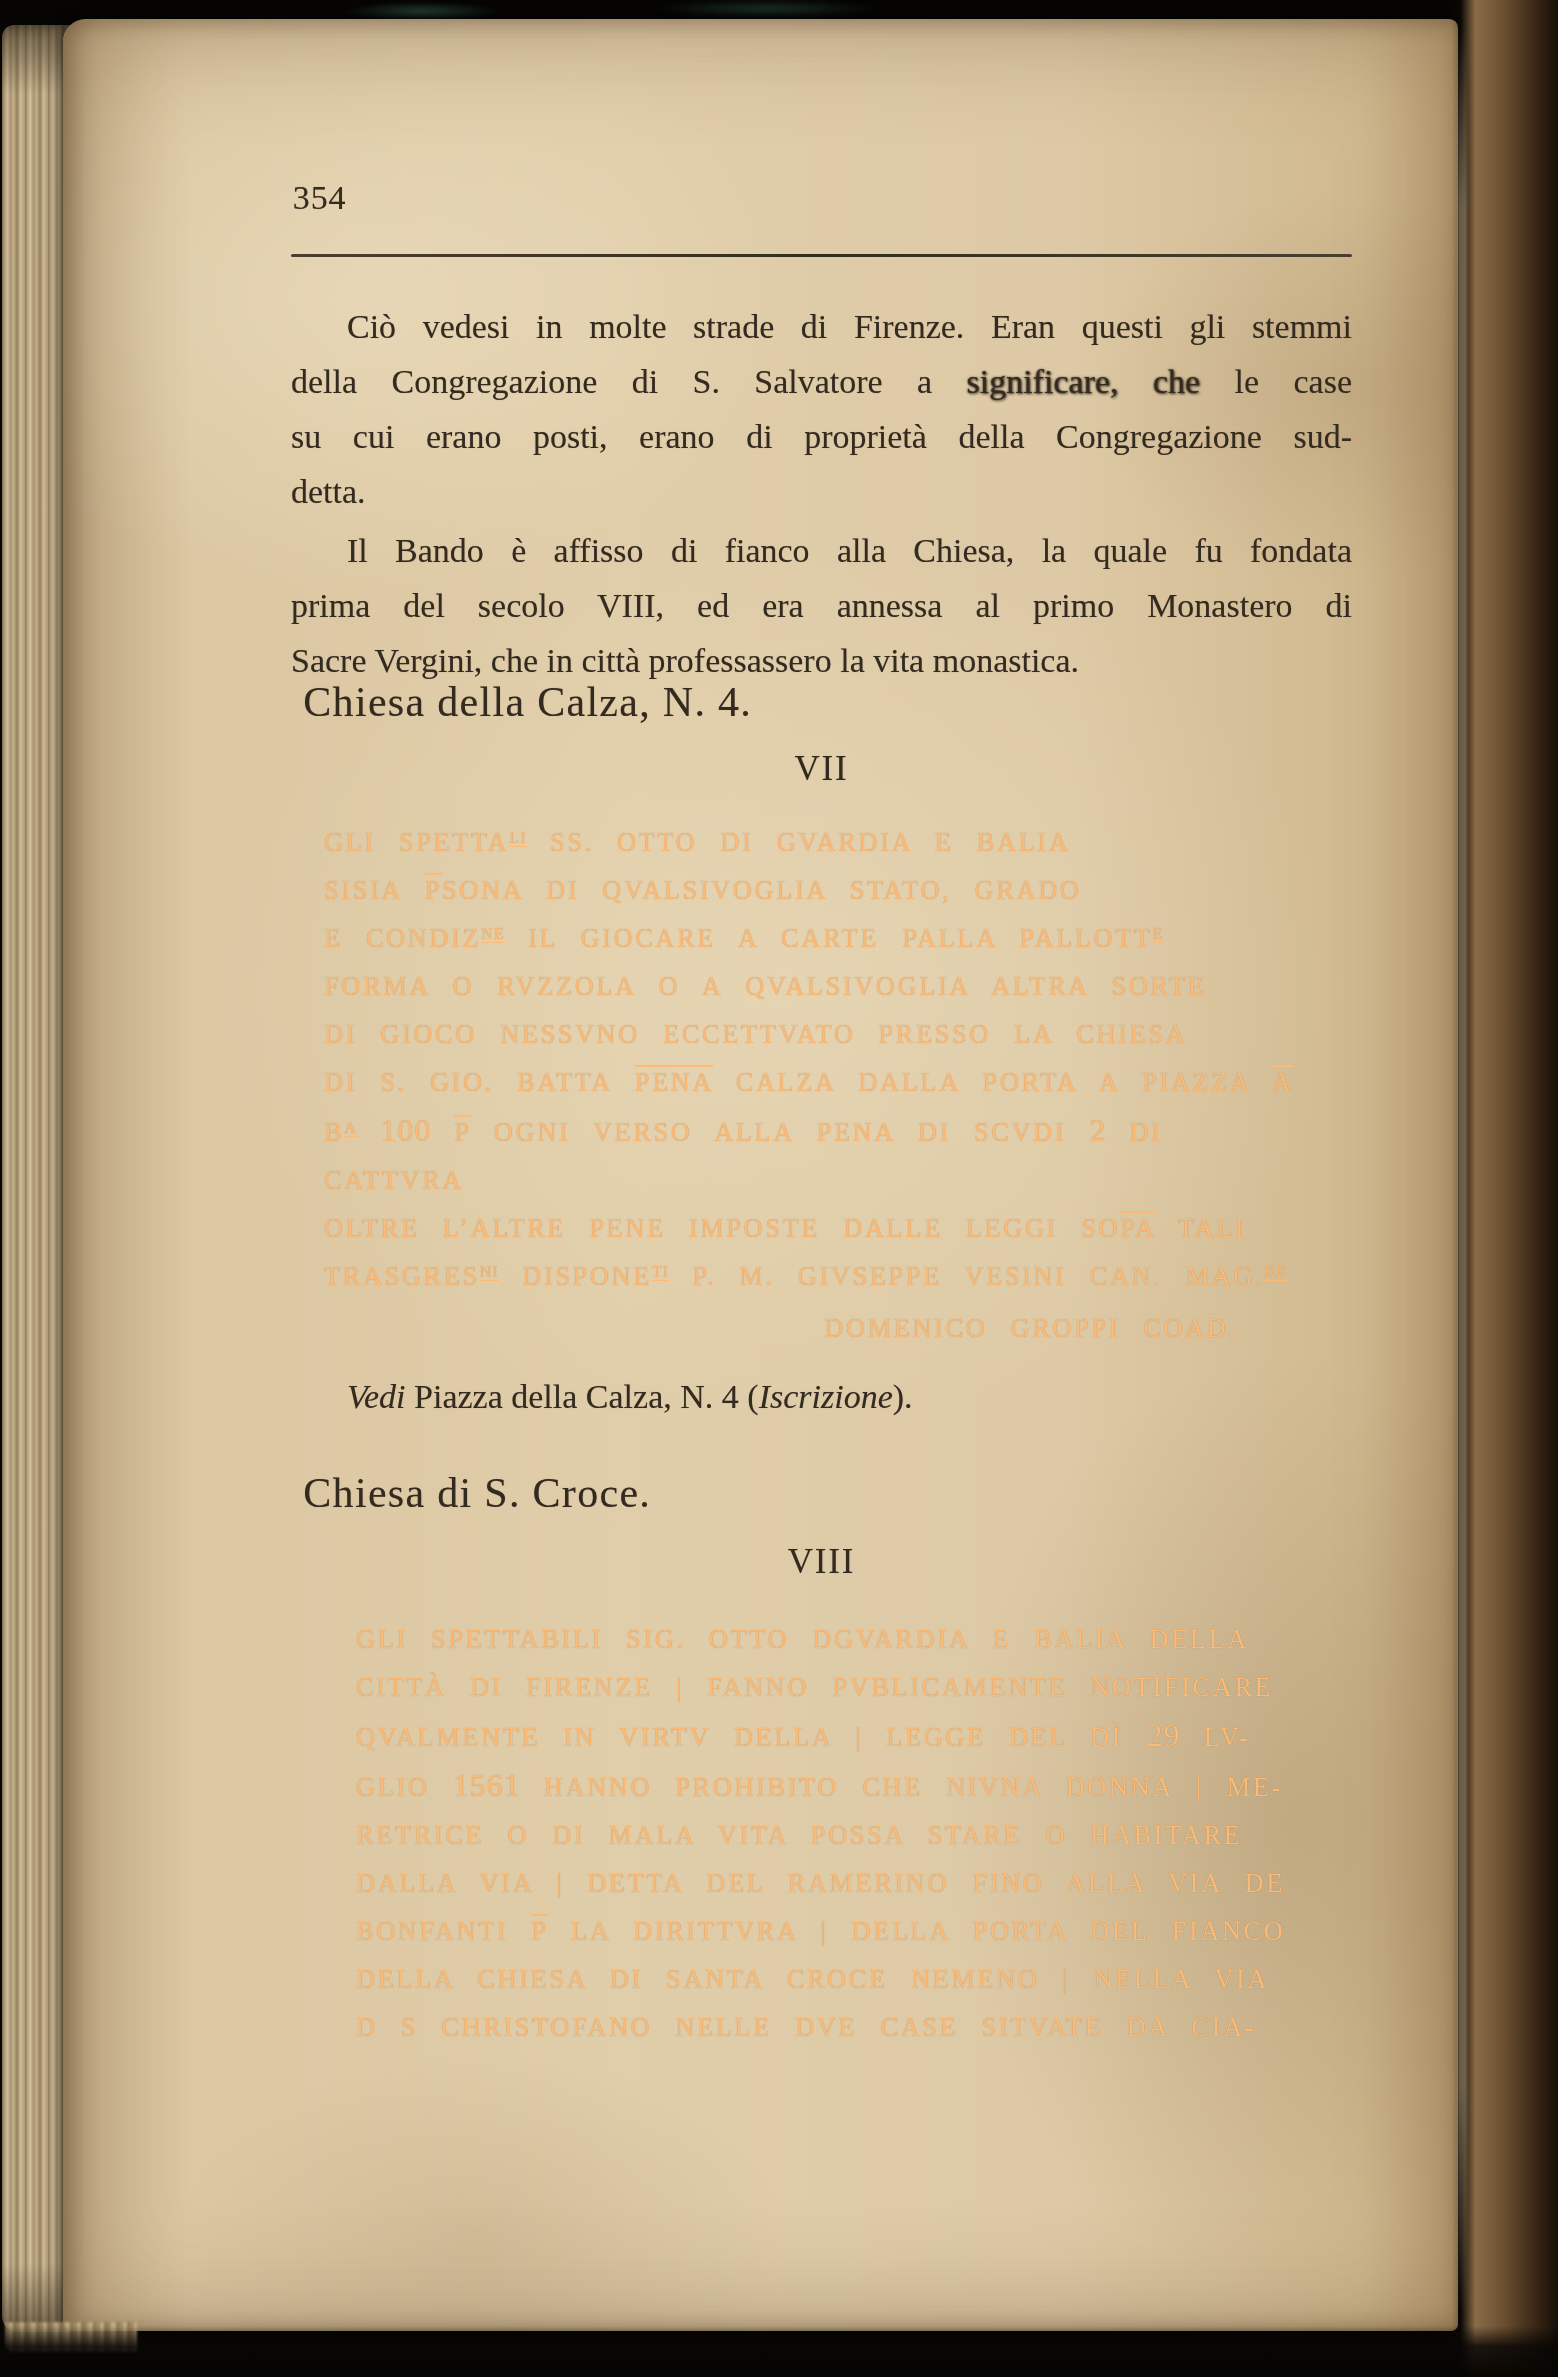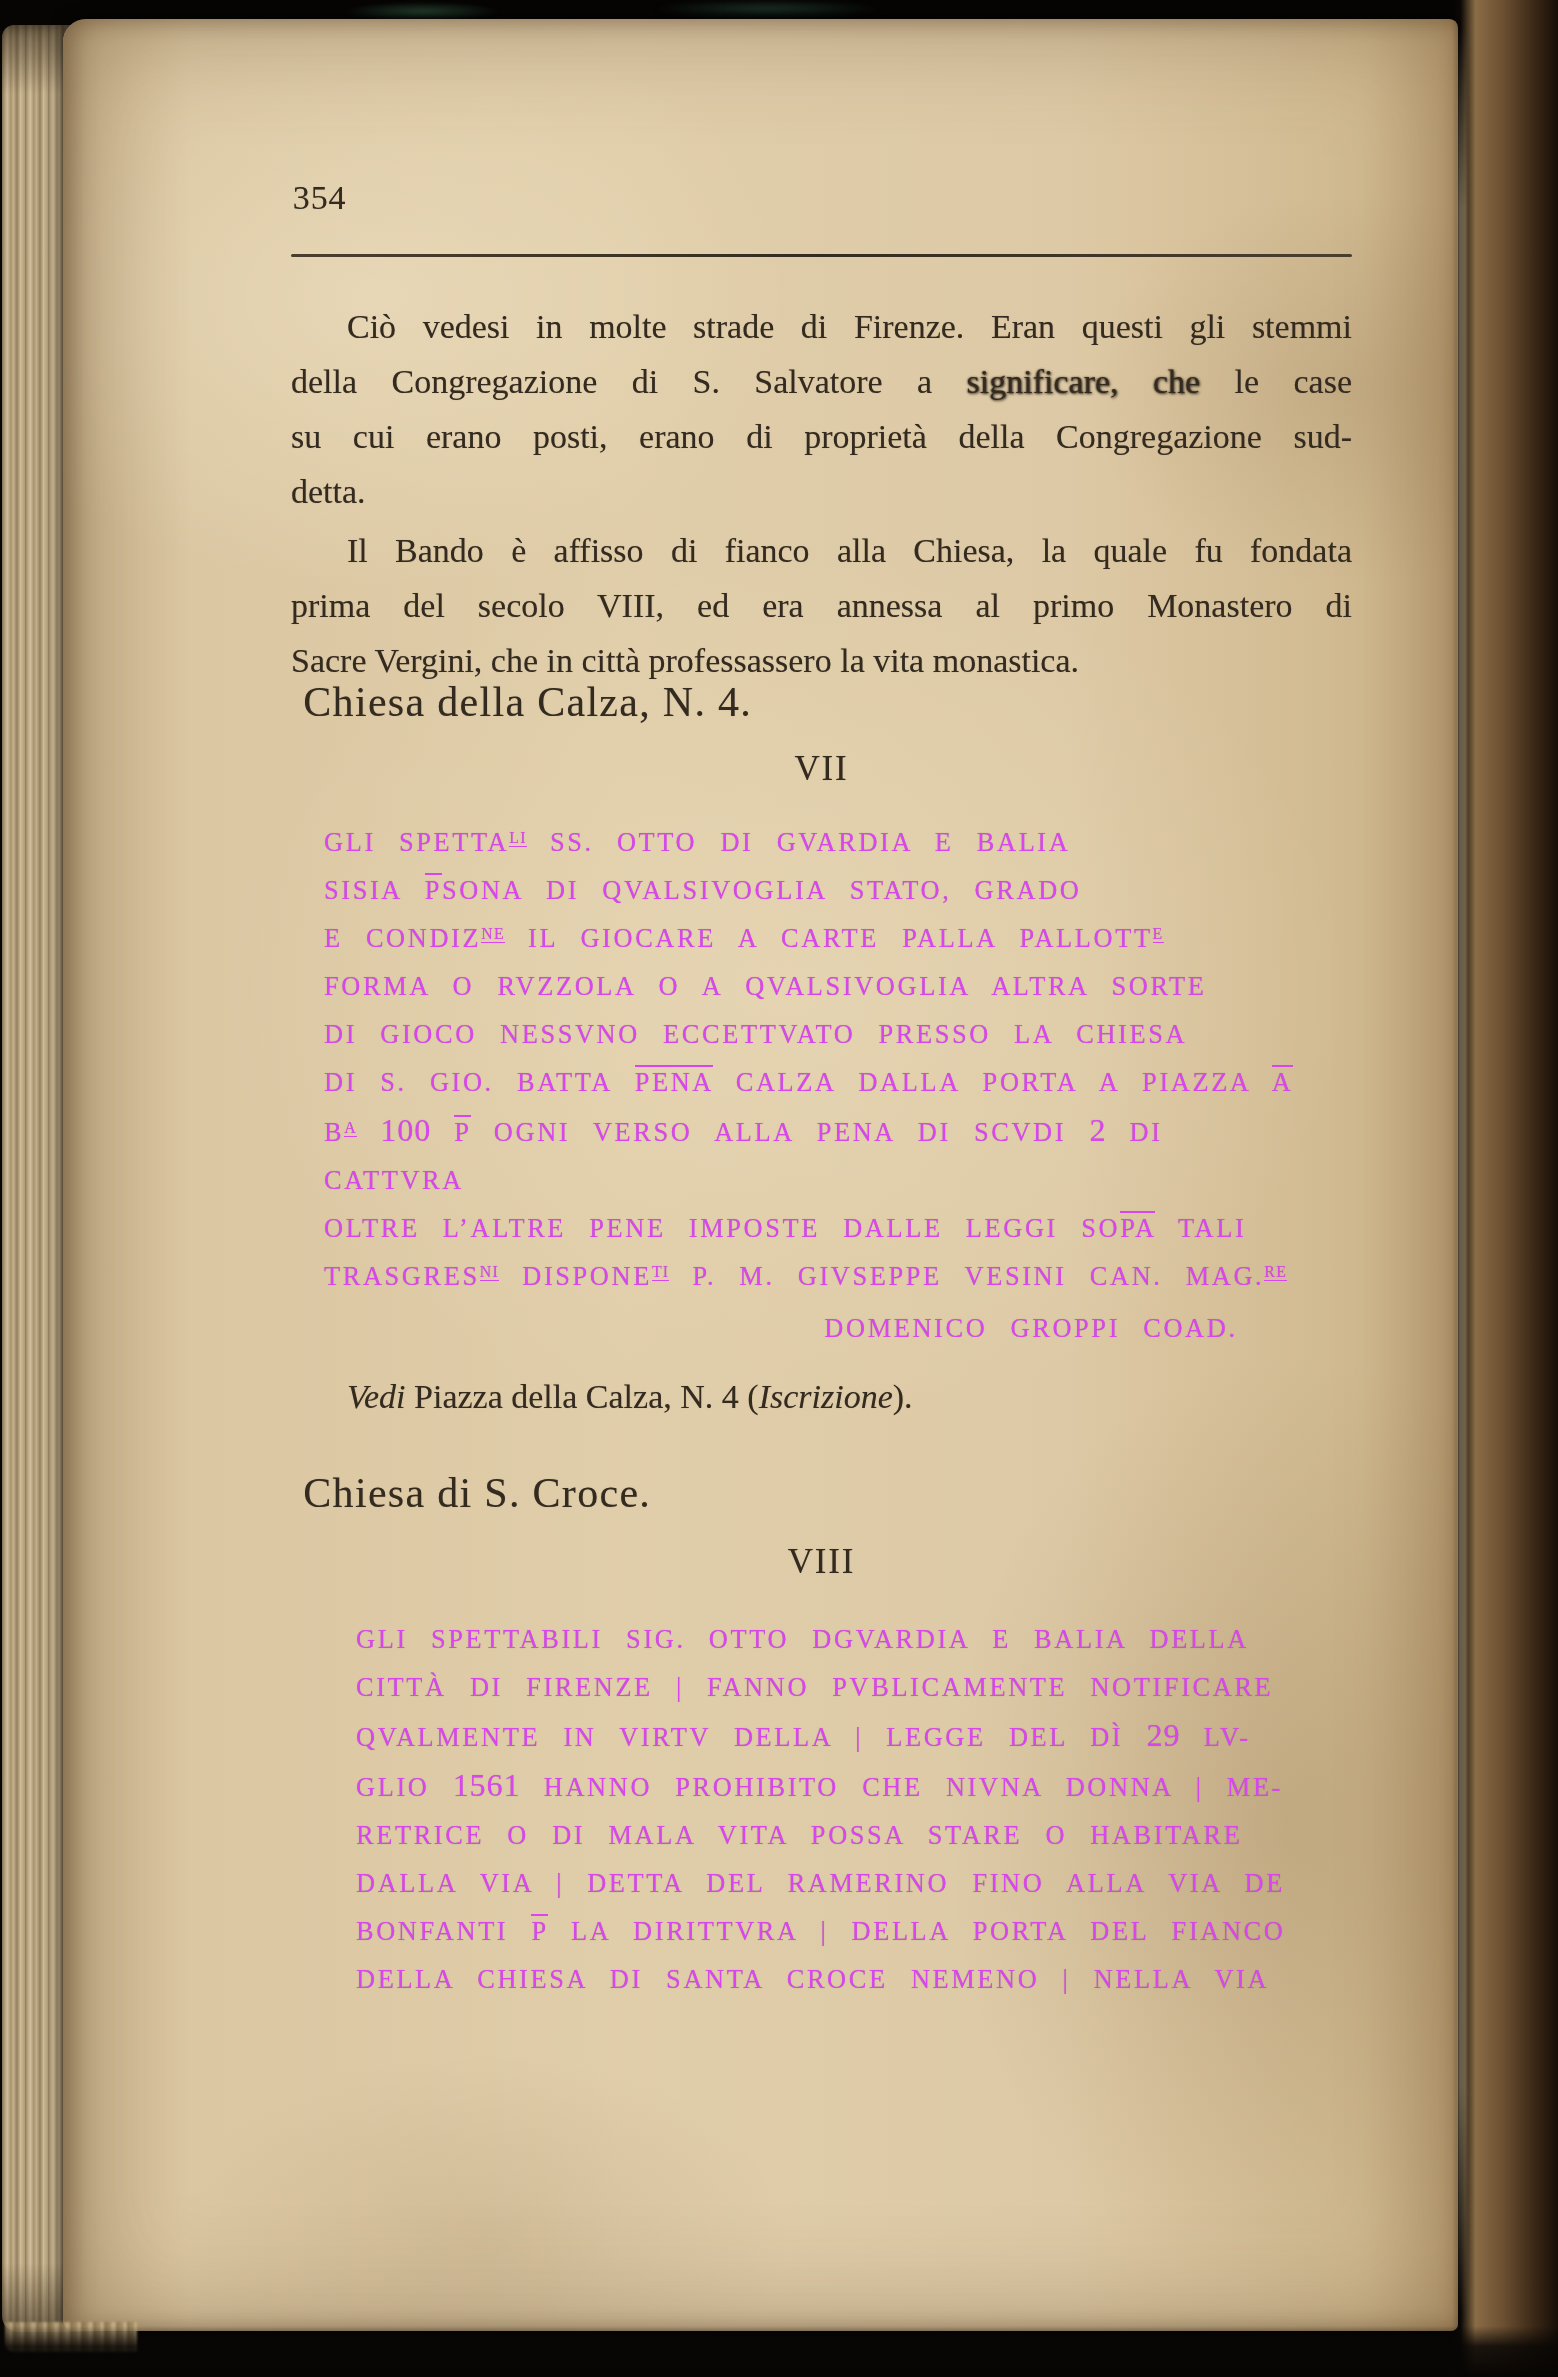--- a/index.html
+++ b/index.html
@@ -75,21 +75,21 @@
   .p2{top:523px;}
   .smear{text-shadow:0.9px 0.9px 2.6px rgba(42,33,22,.95),-0.9px 0 1.8px rgba(42,33,22,.55);}
   
   .sec-head{font-size:42px;line-height:49px;letter-spacing:1.3px;padding-left:12.3px;}
   .h1{top:678px;}
   .h2{top:1469px;}
   .numeral{font-size:35px;text-align:center;letter-spacing:1.8px;}
   .n7{top:749px;}
   .n8{top:1542px;}
   
-  .insc{font-size:26.4px;color:#d946ef;letter-spacing:2.6px;word-spacing:14px;}
+  .insc{font-size:26.4px;color:#fdba74;letter-spacing:2.6px;word-spacing:14px;}
   .insc7{top:818px;line-height:48px;padding-left:33px;padding-right:26.4px;}
   .insc8{top:1615px;line-height:48px;padding-left:65px;padding-right:35px;}
   .insc .tline.right{text-align:right;padding-right:88px;margin-top:3.5px;}
   .sup{font-size:0.60em;vertical-align:0.48em;border-bottom:1.8px solid currentColor;letter-spacing:1.3px;line-height:0;}
   .ovl{border-top:2.2px solid currentColor;line-height:0;}
   .num{font-size:1.22em;letter-spacing:0.9px;word-spacing:0;}
   
   .vedi{top:1370px;font-size:34px;line-height:53px;text-indent:56px;}
   .it{font-style:italic;}
   
@@ -152,16 +152,17 @@
   <div class="block numeral n8">VIII</div>
   <div class="block insc insc8">
       <div class="tline"><span>GLI SPETTABILI SIG. OTTO DGVARDIA E BALIA DELLA</span></div>
       <div class="tline"><span>CITTÀ DI FIRENZE | FANNO PVBLICAMENTE NOTIFICARE</span></div>
       <div class="tline"><span>QVALMENTE IN VIRTV DELLA | LEGGE DEL DÌ </span><span class="num">29</span><span> LV-</span></div>
       <div class="tline"><span>GLIO </span><span class="num">1561</span><span> HANNO PROHIBITO CHE NIVNA DONNA | ME-</span></div>
       <div class="tline"><span>RETRICE O DI MALA VITA POSSA STARE O HABITARE</span></div>
       <div class="tline"><span>DALLA VIA | DETTA DEL RAMERINO FINO ALLA VIA DE</span></div>
       <div class="tline"><span>BONFANTI </span><span class="ovl">P</span><span> LA DIRITTVRA | DELLA PORTA DEL FIANCO</span></div>
       <div class="tline"><span>DELLA CHIESA DI SANTA CROCE NEMENO | NELLA VIA</span></div>
+      <div class="tline"><span>D S CHRISTOFANO NELLE DVE CASE SITVATE DA CIA-</span></div>
     </div>
 
 </div>
 
 
 </body></html>

